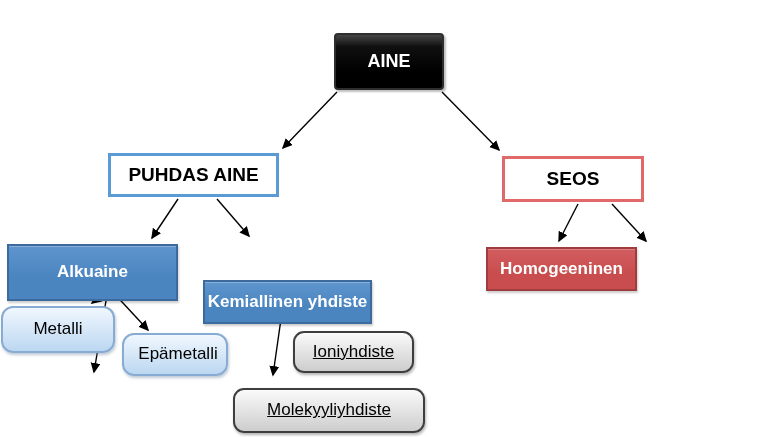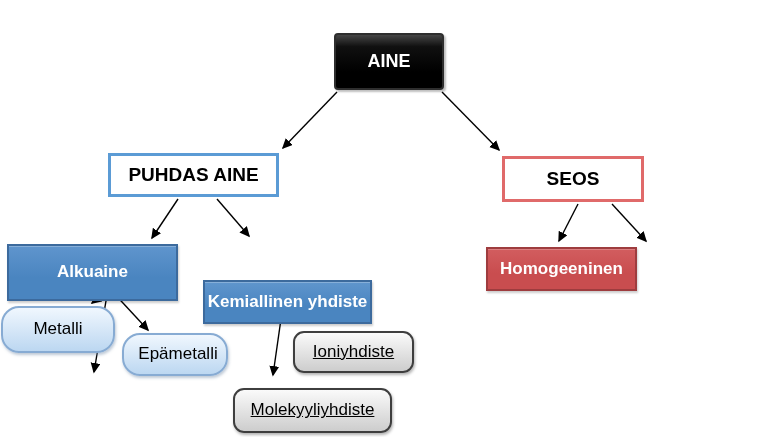--- a/index.html
+++ b/index.html
@@ -71,21 +71,21 @@
     border: 2px solid var(--solid-red-border, #9e3c3e);
     color: #ffffff;
     font-weight: bold;
     font-size: 17px;
     box-shadow: 1px 2px 2px rgba(0,0,0,0.2), inset 0 1px 0 rgba(255,255,255,0.22);
     margin-left: 44px;
   }
   .node-rounded-blue {
     background: linear-gradient(180deg, var(--lightblue-top, #f0f7fe) 0%, var(--lightblue-bottom, #bcd7f1) 100%);
     border: 2px solid var(--lightblue-border, #87abd3);
-    border-radius: 18px;
+    border-radius: 12px;
     color: var(--text-dark, #000000);
     font-weight: normal;
     font-size: 17px;
     box-shadow: 1px 2px 3px rgba(110,135,165,0.45);
   }
   .node-rounded-gray {
     background: linear-gradient(180deg, var(--gray-top, #fafafa) 0%, var(--gray-bottom, #cdcdcd) 100%);
     border: 2px solid var(--gray-border, #3e3e3e);
     border-radius: 11px;
     color: var(--text-dark, #000000);
@@ -99,21 +99,21 @@
   .n-puhdas-aine      { left: 108px; top: 153px; width: 171px; height: 44px; }
   .n-seos             { left: 502px; top: 156px; width: 142px; height: 46px; }
   .n-alkuaine         { left: 7px;   top: 244px; width: 171px; height: 57px; }
   .n-kemiallinen      { left: 203px; top: 244px; width: 169px; height: 44px; margin-top: 36px; }
   .n-homogeeninen     { left: 442px; top: 247px; width: 151px; height: 44px; }
   .n-heterogeeninen   { left: 611px; top: 247px; width: 159px; height: 44px; }
   .n-metalli          { left: 1px;   top: 306px; width: 114px; height: 47px; }
   .n-epametalli       { left: 122px; top: 333px; width: 106px; height: 43px; padding-left: 6px; }
   .n-puolimetalli     { left: 32px;  top: 382px; width: 123px; height: 50px; }
   .n-ioniyhdiste      { left: 293px; top: 331px; width: 121px; height: 42px; }
-  .n-molekyyliyhdiste { left: 233px; top: 388px; width: 159px; height: 45px; }
+  .n-molekyyliyhdiste { left: 233px; top: 388px; width: 192px; height: 45px; }
 </style>
 </head>
 <body>
 
 <div id="stage">
 
   <svg id="edges-svg" viewBox="0 0 772 437" xmlns="http://www.w3.org/2000/svg">
     <defs>
       <marker id="arrowhead" markerWidth="8" markerHeight="8" refX="6.4" refY="3.5" orient="auto">
         <path d="M0,0 L7.5,3.5 L0,7 Z" fill="#000000"></path>

